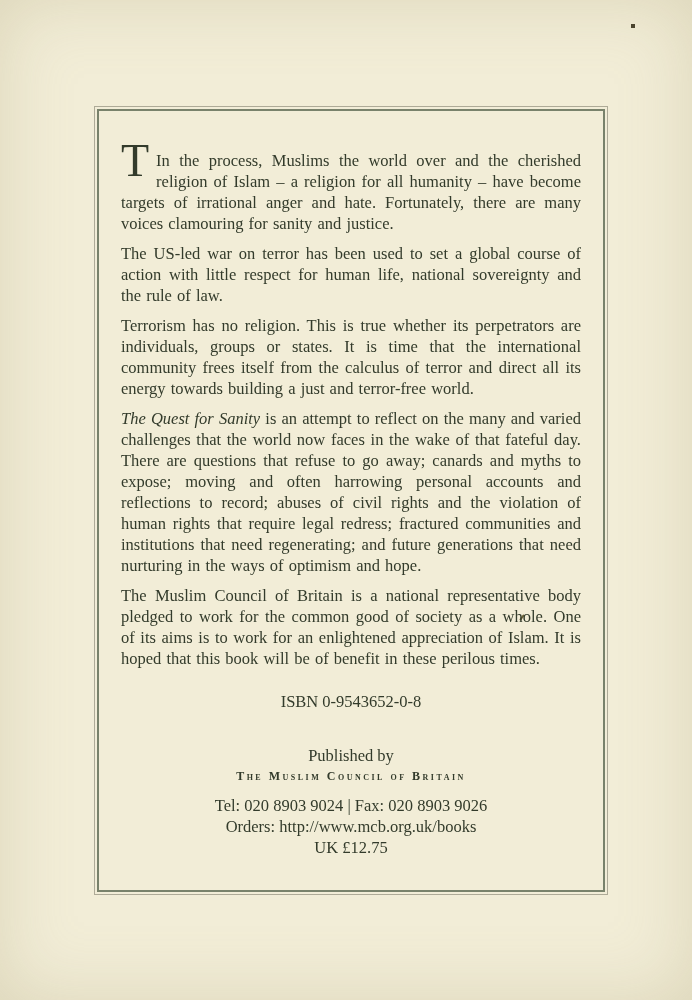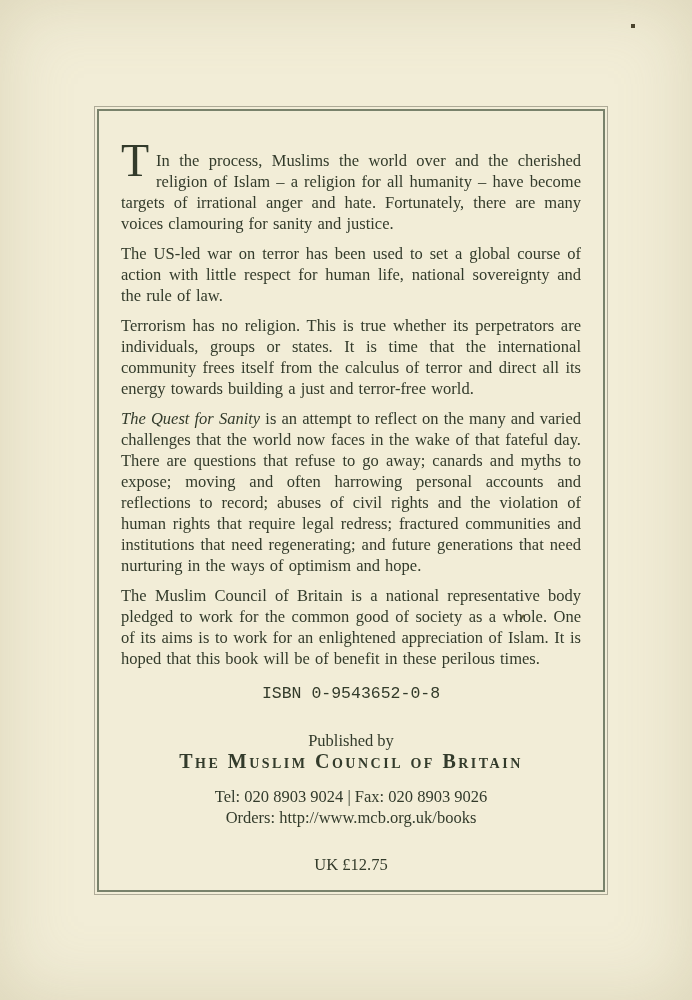--- a/index.html
+++ b/index.html
@@ -54,30 +54,30 @@
   }
   .lead-italic {
     font-style: italic;
     font-weight: normal;
   }
   .centered {
     text-align: center;
     font-size: 16.5px;
     line-height: 21px;
   }
-  .isbn-line   { margin-top: 14px; font-family: Liberation Mono, monospace; }
-  .publisher-block { margin-top: 26px; }
+  .isbn-line   { margin-top: 22px; }
+  .publisher-block { margin-top: 33px; }
   .publisher-name {
     font-variant: small-caps;
     letter-spacing: 2.5px;
     font-weight: bold;
-    font-size: 20px;
+    font-size: 12px;
   }
-  .contact-block { margin-top: 14px; }
-  .price-line { margin-top: 26px; }
+  .contact-block { margin-top: 8px; }
+  .price-line { }
   .print-speck {
     position: absolute;
     left: 631px;
     top: 24px;
     width: 4px;
     height: 4px;
     background: #4a442e;
   }
   .print-scratch {
     position: absolute;

